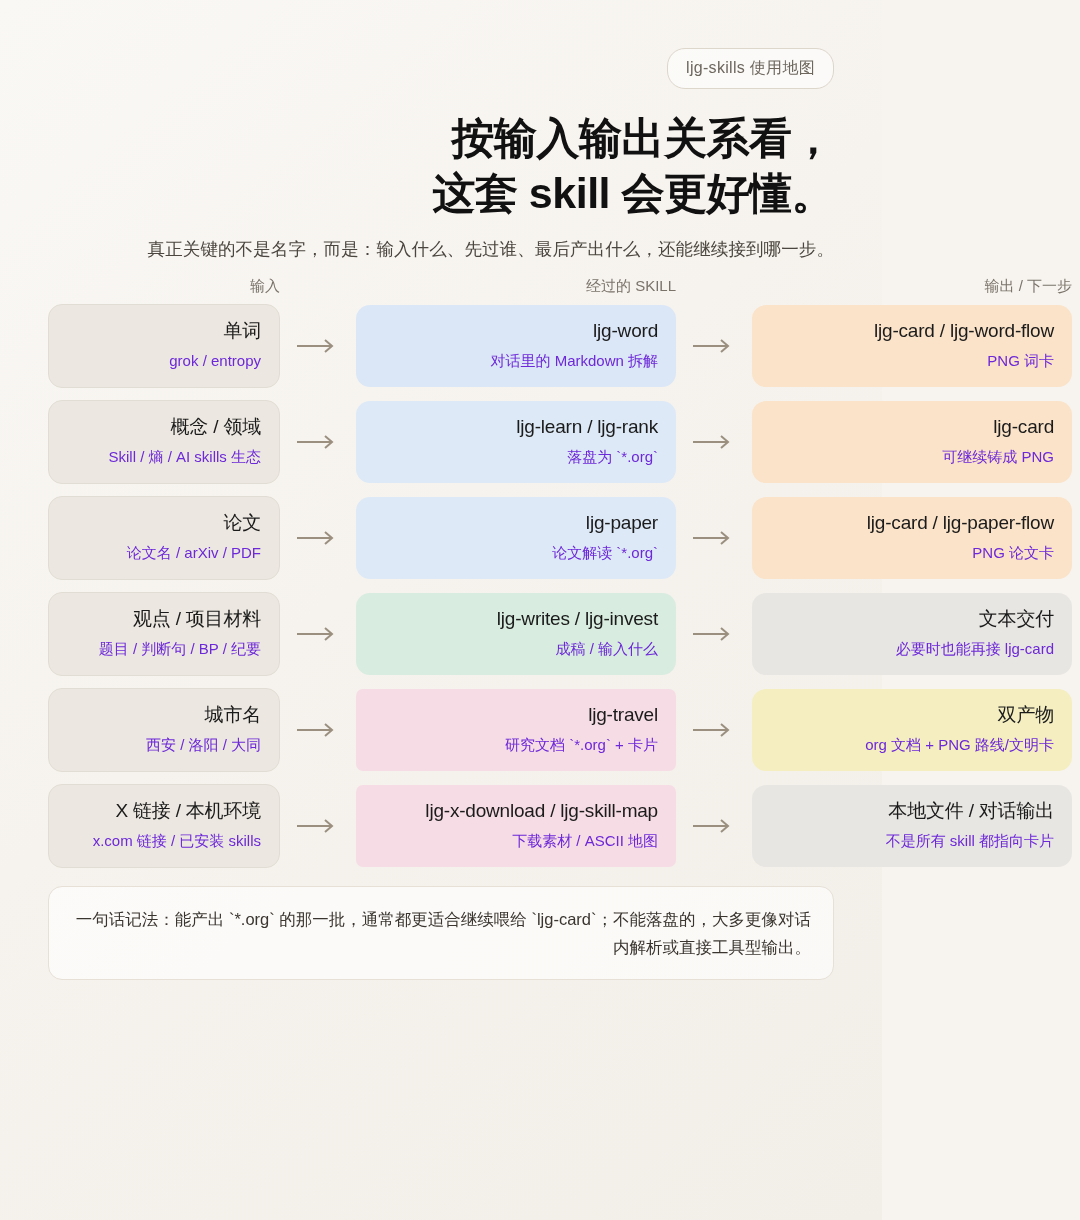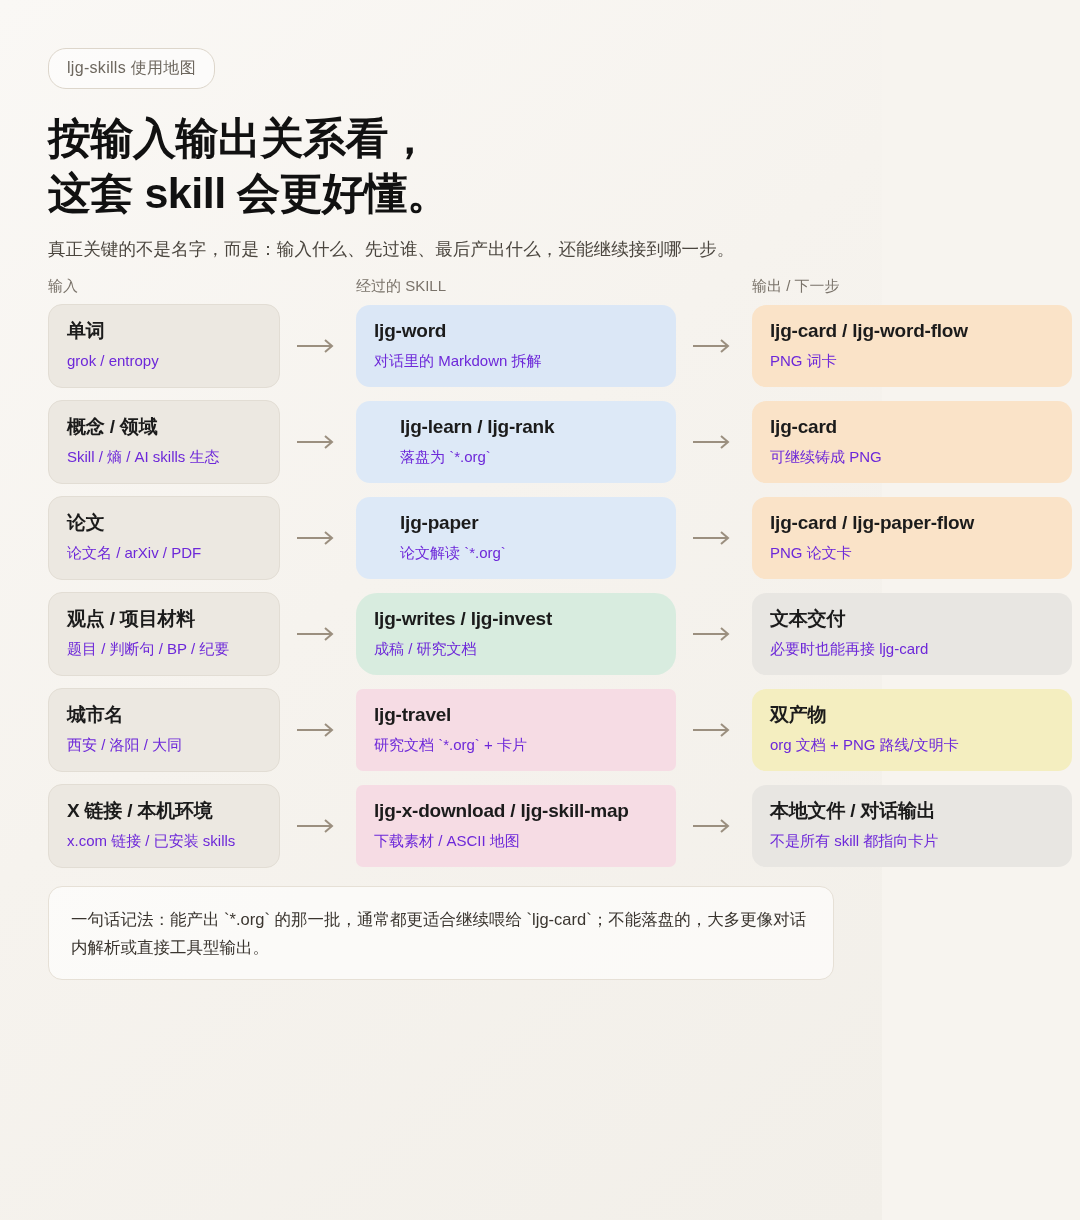--- a/index.html
+++ b/index.html
@@ -10,20 +10,21 @@
     font-family: "Liberation Sans", "DejaVu Sans", sans-serif;
     color: #1b1b1b;
     overflow: hidden;
   }
   .page {
     position: relative;
     width: 882px;
     height: 1220px;
     background: linear-gradient(140deg, #faf8f5 0%, #f6f3ee 45%, #f2efe9 100%);
     padding: 0 48px;
+    text-align: right;
   }
 
   .badge {
     display: inline-block;
     margin-top: 48px;
     padding: 9px 18px;
     border: 1px solid #ddd6cb;
     border-radius: 18px;
     background: rgba(255,255,255,0.55);
     font-size: 16px;
@@ -71,38 +72,38 @@
   .card {
     border-radius: 14px;
     padding: 14px 18px 16px;
     min-height: 78px;
     display: flex;
     flex-direction: column;
     justify-content: center;
   }
   .card .t {
     font-size: 19px;
-    font-weight: 700;
+    font-weight: 400;
     line-height: 1.3;
     letter-spacing: -0.2px;
   }
   .card .s {
     margin-top: 6px;
     font-size: 15px;
     line-height: 1.42;
     color: #6d28d9;
   }
 
   .c-input {
     background: #ece8e1;
     border: 1px solid #e2ddd4;
   }
   .c-skill-blue { background: #dbe7f6; }
   .c-skill-blue2 { background: #dde9f7; padding-left: 44px; }
-  .c-skill-green { background: #d8ecdf; border-radius: 21px; }
+  .c-skill-green { background: #d8ecdf; }
   .c-skill-pink { background: #f6dce4; border-radius: 7px; }
   .c-out-orange { background: #fae3c8; }
   .c-out-yellow { background: #f4eec0; }
   .c-out-gray { background: #e8e6e2; }
 
   .arrow {
     display: flex;
     align-items: center;
     justify-content: center;
     color: #9b8f7f;
@@ -230,21 +231,21 @@
         <div class="s">题目 / 判断句 / BP / 纪要</div>
       </div>
       <div class="arrow">
         <svg width="46" height="18" viewBox="0 0 46 18">
             <line x1="2" y1="9" x2="36" y2="9" stroke="#9b8f7f" stroke-width="2"></line>
             <polyline points="30,3 37,9 30,15" fill="none" stroke="#9b8f7f" stroke-width="2"></polyline>
           </svg>
       </div>
       <div class="card c-skill-green">
         <div class="t">ljg-writes / ljg-invest</div>
-        <div class="s">成稿 / 研究文档</div>
+        <div class="s">成稿 / 输入什么</div>
       </div>
       <div class="arrow">
         <svg width="46" height="18" viewBox="0 0 46 18">
             <line x1="2" y1="9" x2="36" y2="9" stroke="#9b8f7f" stroke-width="2"></line>
             <polyline points="30,3 37,9 30,15" fill="none" stroke="#9b8f7f" stroke-width="2"></polyline>
           </svg>
       </div>
       <div class="card c-out-gray">
         <div class="t">文本交付</div>
         <div class="s">必要时也能再接 ljg-card</div>

